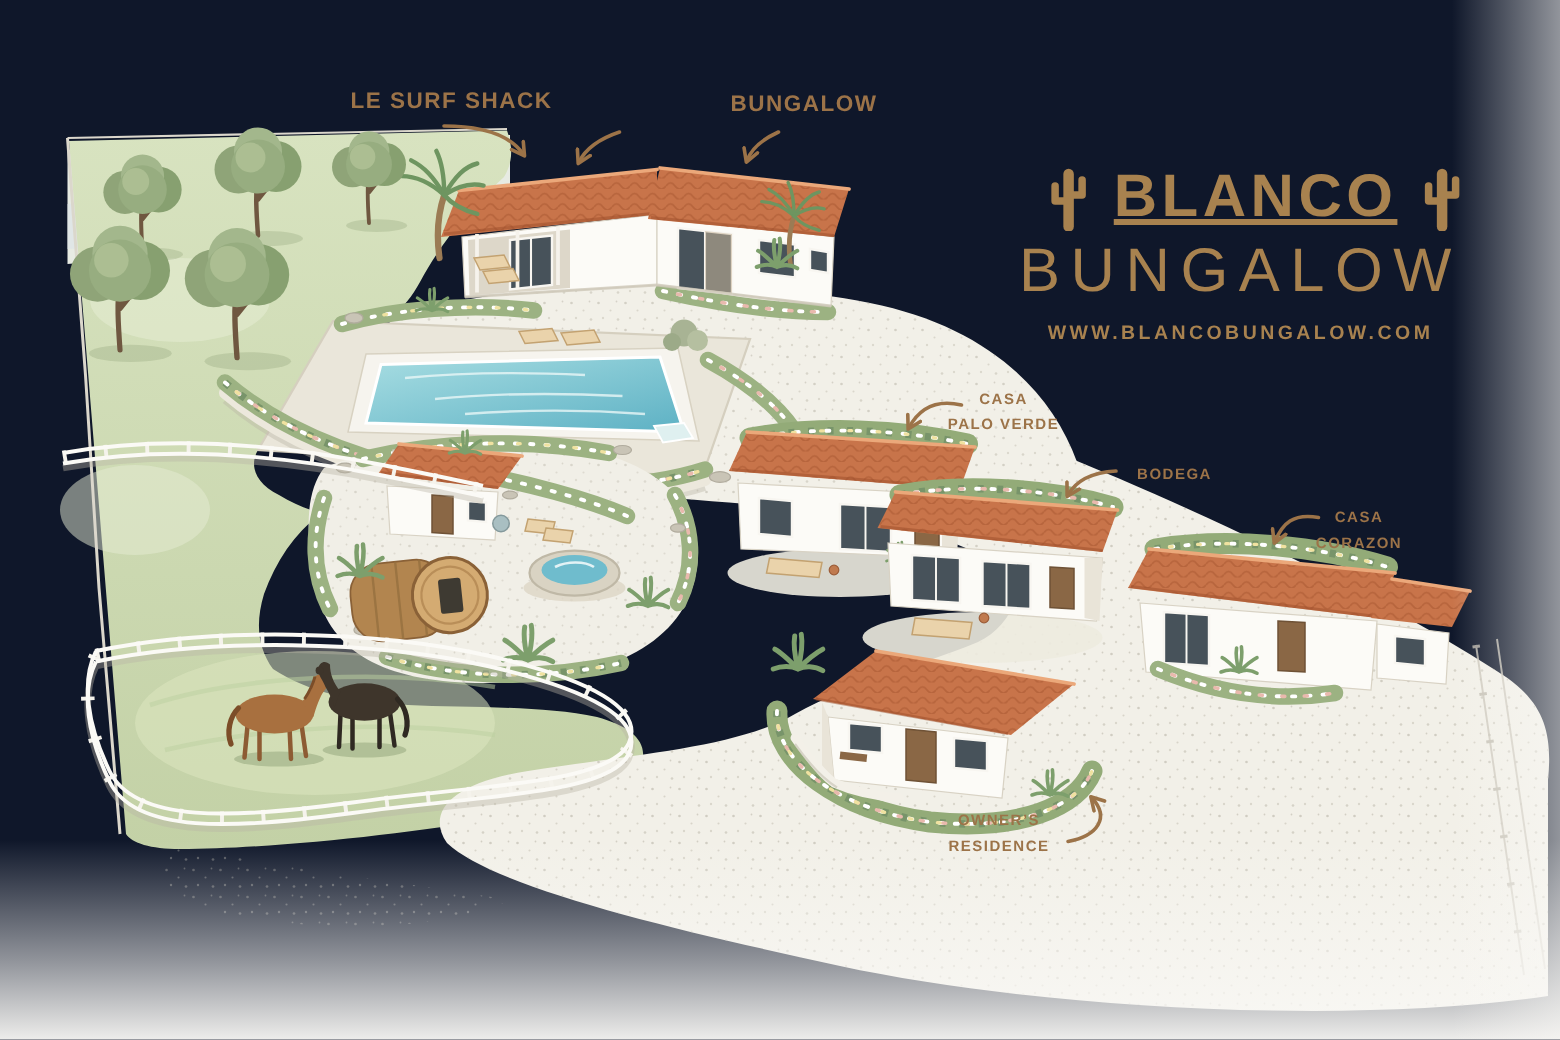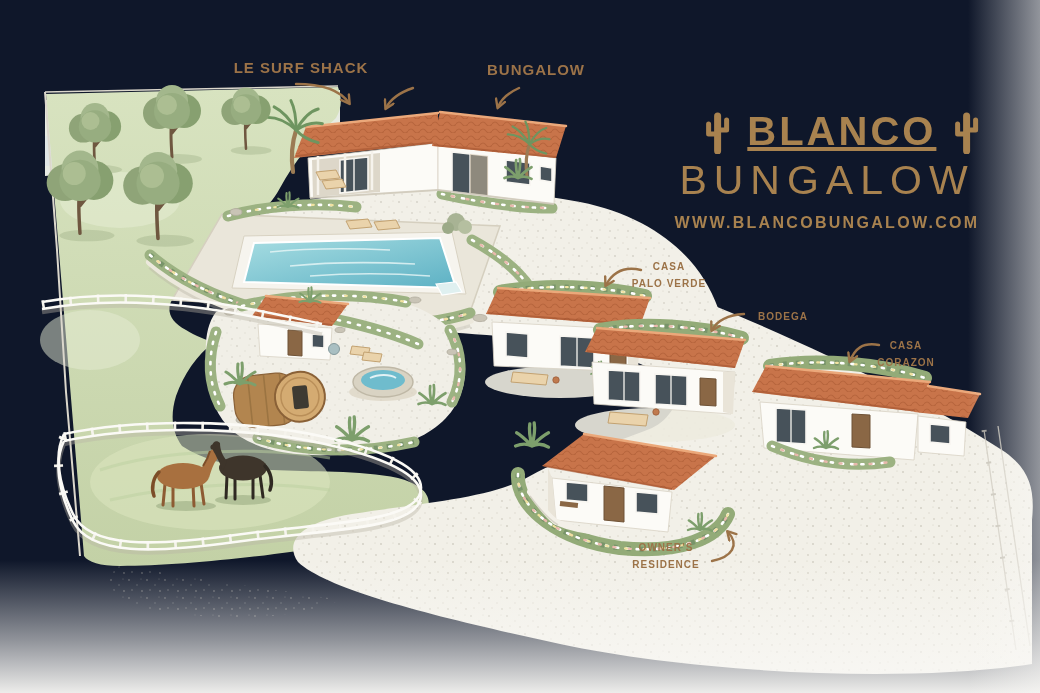--- a/index.html
+++ b/index.html
@@ -8,21 +8,21 @@
   .stage svg.scene{position:absolute;left:0;top:0;}
   .map-label{position:absolute;color:#9c7348;font-weight:700;letter-spacing:1px;
              text-align:center;line-height:17px;transform:translateX(-50%);white-space:nowrap;}
   .lbl-lg{font-size:15px;}
   .lbl-sm{font-size:10px;}
   .logo{position:absolute;left:827px;top:108px;transform:translateX(-50%);
         text-align:center;color:#a8824f;}
   .logo-row{display:flex;align-items:center;justify-content:flex-end;gap:17px;text-decoration:underline;}
   .logo-line1{font-size:40px;font-weight:800;letter-spacing:3px;line-height:1;}
   .logo-line2{font-size:41px;font-weight:400;letter-spacing:7px;line-height:1;margin-top:6px;text-align:center;}
-  .logo-url{font-size:16px;font-weight:700;letter-spacing:2.3px;margin-top:13px;}
+  .logo-url{font-size:13px;font-weight:700;letter-spacing:2.3px;margin-top:13px;}
   
   .tiles{fill:url(#tiles);}
   .win{fill:#47525a;stroke:#f8f6f1;stroke-width:1.6;}
   .door{fill:#8a6745;stroke:#6f5236;stroke-width:1;}
   .wall{fill:#fcfbf7;stroke:#d8d2c4;stroke-width:0.8;}
   .wallshade{fill:#e9e4d8;}
   .roof{fill:#c8744a;}
   .ridge{stroke:#eba87a;stroke-width:2.5;stroke-linecap:round;}
   .eave{stroke:#9e4f2c;stroke-width:2;opacity:0.5;}
   .lounger{fill:#ead3ab;stroke:#c3a271;stroke-width:1;}

